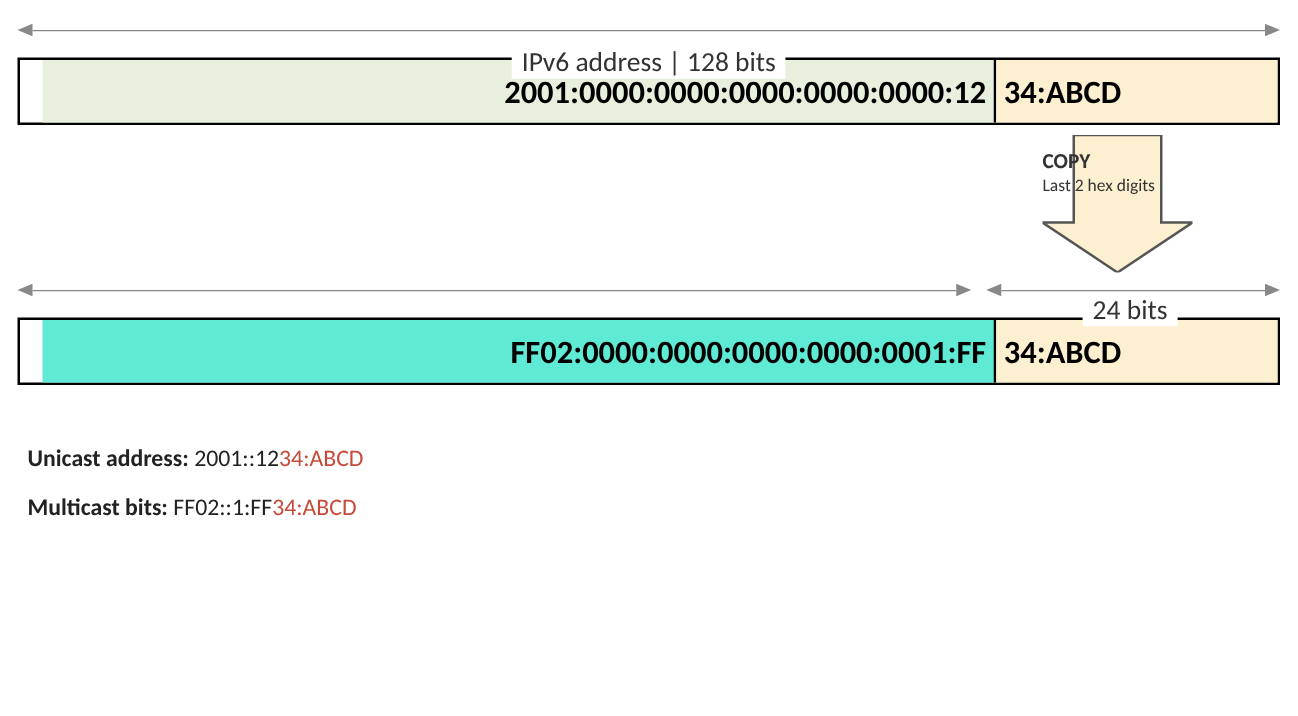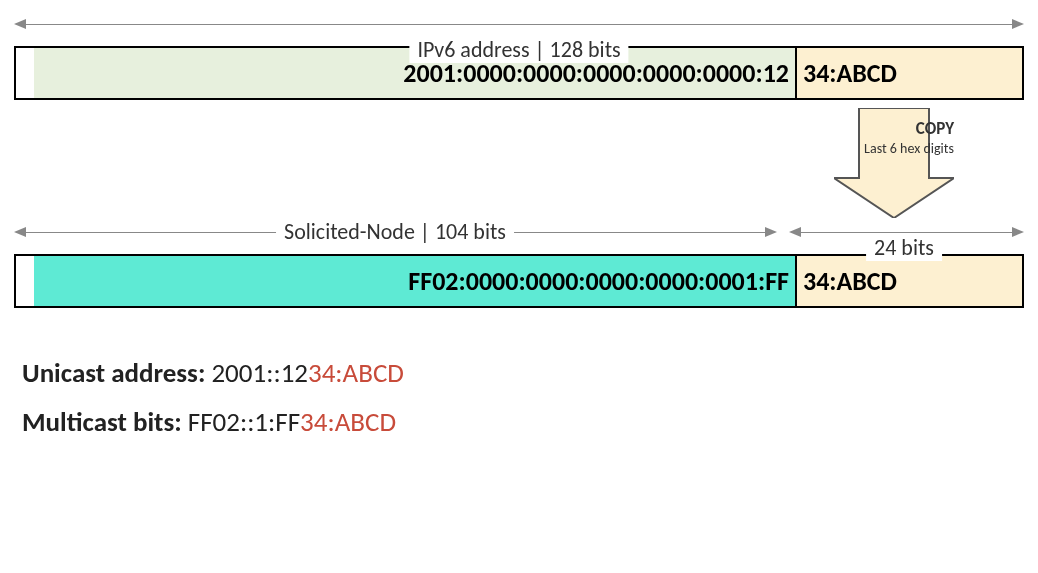--- a/index.html
+++ b/index.html
@@ -84,34 +84,34 @@
       top: 0;
       width: 120px;
       height: 110px;
     }
     .copy-arrow svg { display: block; }
     .copy-text {
       position: absolute;
       left: 820px;
       top: 10px;
       width: 120px;
-      text-align: right;
+      text-align: left;
       font-size: 14px;
       color: #333;
       line-height: 1.3;
       pointer-events: none;
     }
     .copy-text .bold { font-weight: bold; font-size: 17px; display: block; }
 
     .summary {
       margin-top: 48px;
       margin-left: 8px;
     }
     .summary-line {
-      font-size: 27px;
+      font-size: 19px;
       color: #222;
       margin-bottom: 14px;
       margin-top: 16px;
     }
     .summary-line .label { font-weight: bold; }
     .summary-line .red { color: #c84b3a; }
   </style>
 </head>
 <body>
 
@@ -130,30 +130,29 @@
   </div>
 
   <div class="copy-arrow-wrap">
     <div class="copy-arrow">
       <svg width="120" height="110" viewBox="0 0 120 110">
         <path d="M 25 0 L 95 0 L 95 70 L 120 70 L 60 110 L 0 70 L 25 70 Z" fill="#fdf0d1" stroke="#555" stroke-width="2"></path>
       </svg>
     </div>
     <div class="copy-text">
       <span class="bold">COPY</span>
-      <span>Last 6 hex digits</span>
+      <span>Last 2 hex digits</span>
     </div>
   </div>
 
   <div class="bracket-row">
 
     <div class="bracket-arrow-left" style="left:0; top:9px;"></div>
     <div class="bracket-line" style="left:12px; width:739px; top:14px;"></div>
     <div class="bracket-arrow-right" style="left:751px; top:9px;"></div>
-    <div class="bracket-label" style="left:381px; transform:translateX(-50%); top:0;">Solicited-Node | 104 bits</div>
 
     <div class="bracket-arrow-left" style="left:775px; top:9px;"></div>
     <div class="bracket-line" style="left:787px; width:211px; top:14px;"></div>
     <div class="bracket-arrow-right" style="left:998px; top:9px;"></div>
     <div class="bracket-label" style="left:890px; transform:translateX(-50%); top:16px;">24 bits</div>
   </div>
 
   <div class="addr-bar">
     <div class="addr-cell left blue-bg">FF02:0000:0000:0000:0000:0001:FF</div>
     <div class="addr-cell right tan-bg">34:ABCD</div>

